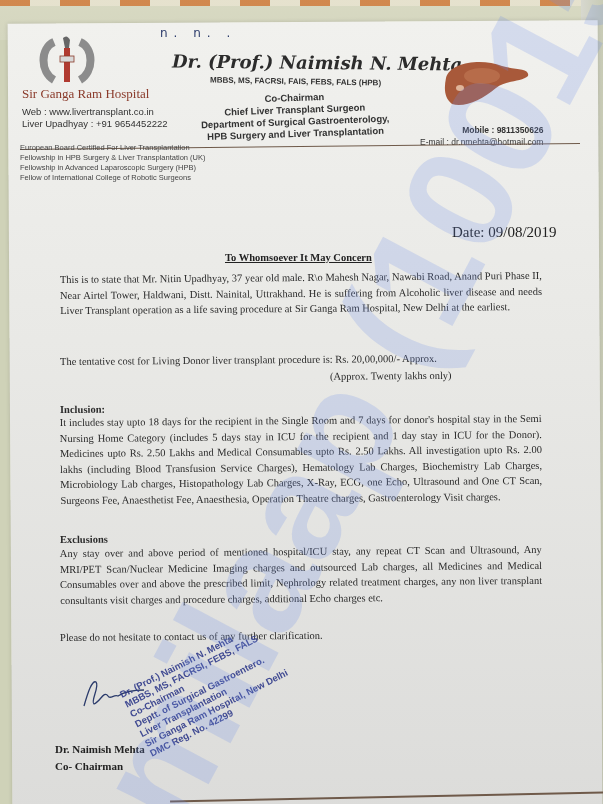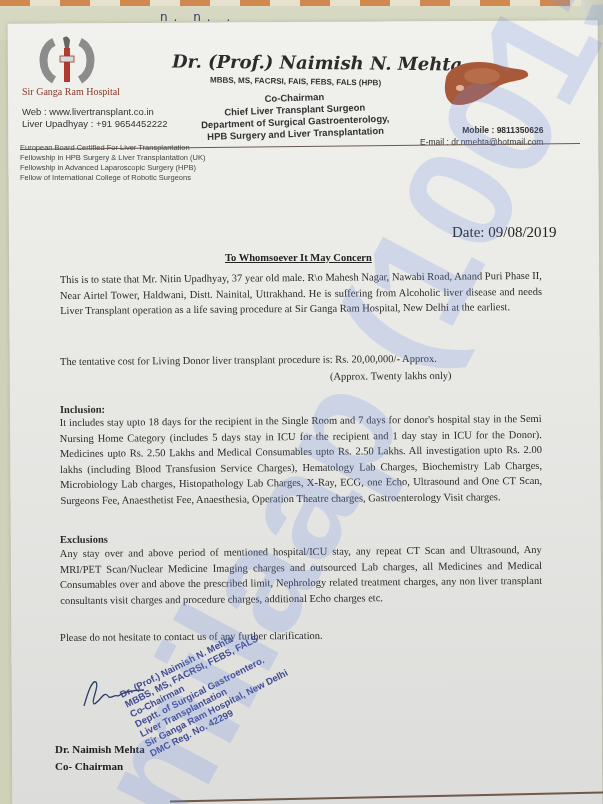--- a/index.html
+++ b/index.html
@@ -21,28 +21,28 @@
     position:absolute; left:10px; top:22px; width:590px; height:790px;
     background:linear-gradient(180deg,#f1f1ee 0%,#e9e9e6 40%,#dcdcda 100%);
     transform:rotate(-0.35deg);
     box-shadow:0 0 4px rgba(0,0,0,.15);
   }
   .right-edge {
     position:absolute; right:0; top:0; width:22px; height:804px;
     background:linear-gradient(90deg,#d7d8cf,#c8cbb5);
   }
   .scribble {
-    position:absolute; left:160px; top:10px; font-size:12px; color:#2b3b6b;
+    position:absolute; left:160px; top:26px; font-size:12px; color:#2b3b6b;
     font-family:"DejaVu Sans", sans-serif; letter-spacing:6px;text-align:right;
   }
 
   
   .logo { position:absolute; left:36px; top:34px; width:62px; height:52px; }
   .hospital-name {
-    position:absolute; left:22px; top:86px; font-size:10px; color:#8a3a2a;
+    position:absolute; left:22px; top:86px; font-size:13px; color:#8a3a2a;
     font-family:"Liberation Serif", serif;
   }
   .web {
     position:absolute; left:22px; top:106px; font-size:9.5px; color:#333;
     font-family:"Liberation Sans", sans-serif; line-height:12px;
   }
   .web b { font-weight:normal; }
   .doc-name {
     position:absolute; left:172px; top:52px; font-size:18px; font-weight:bold;
     font-style:italic; color:#2c2c2c; font-family:"DejaVu Serif", serif;

